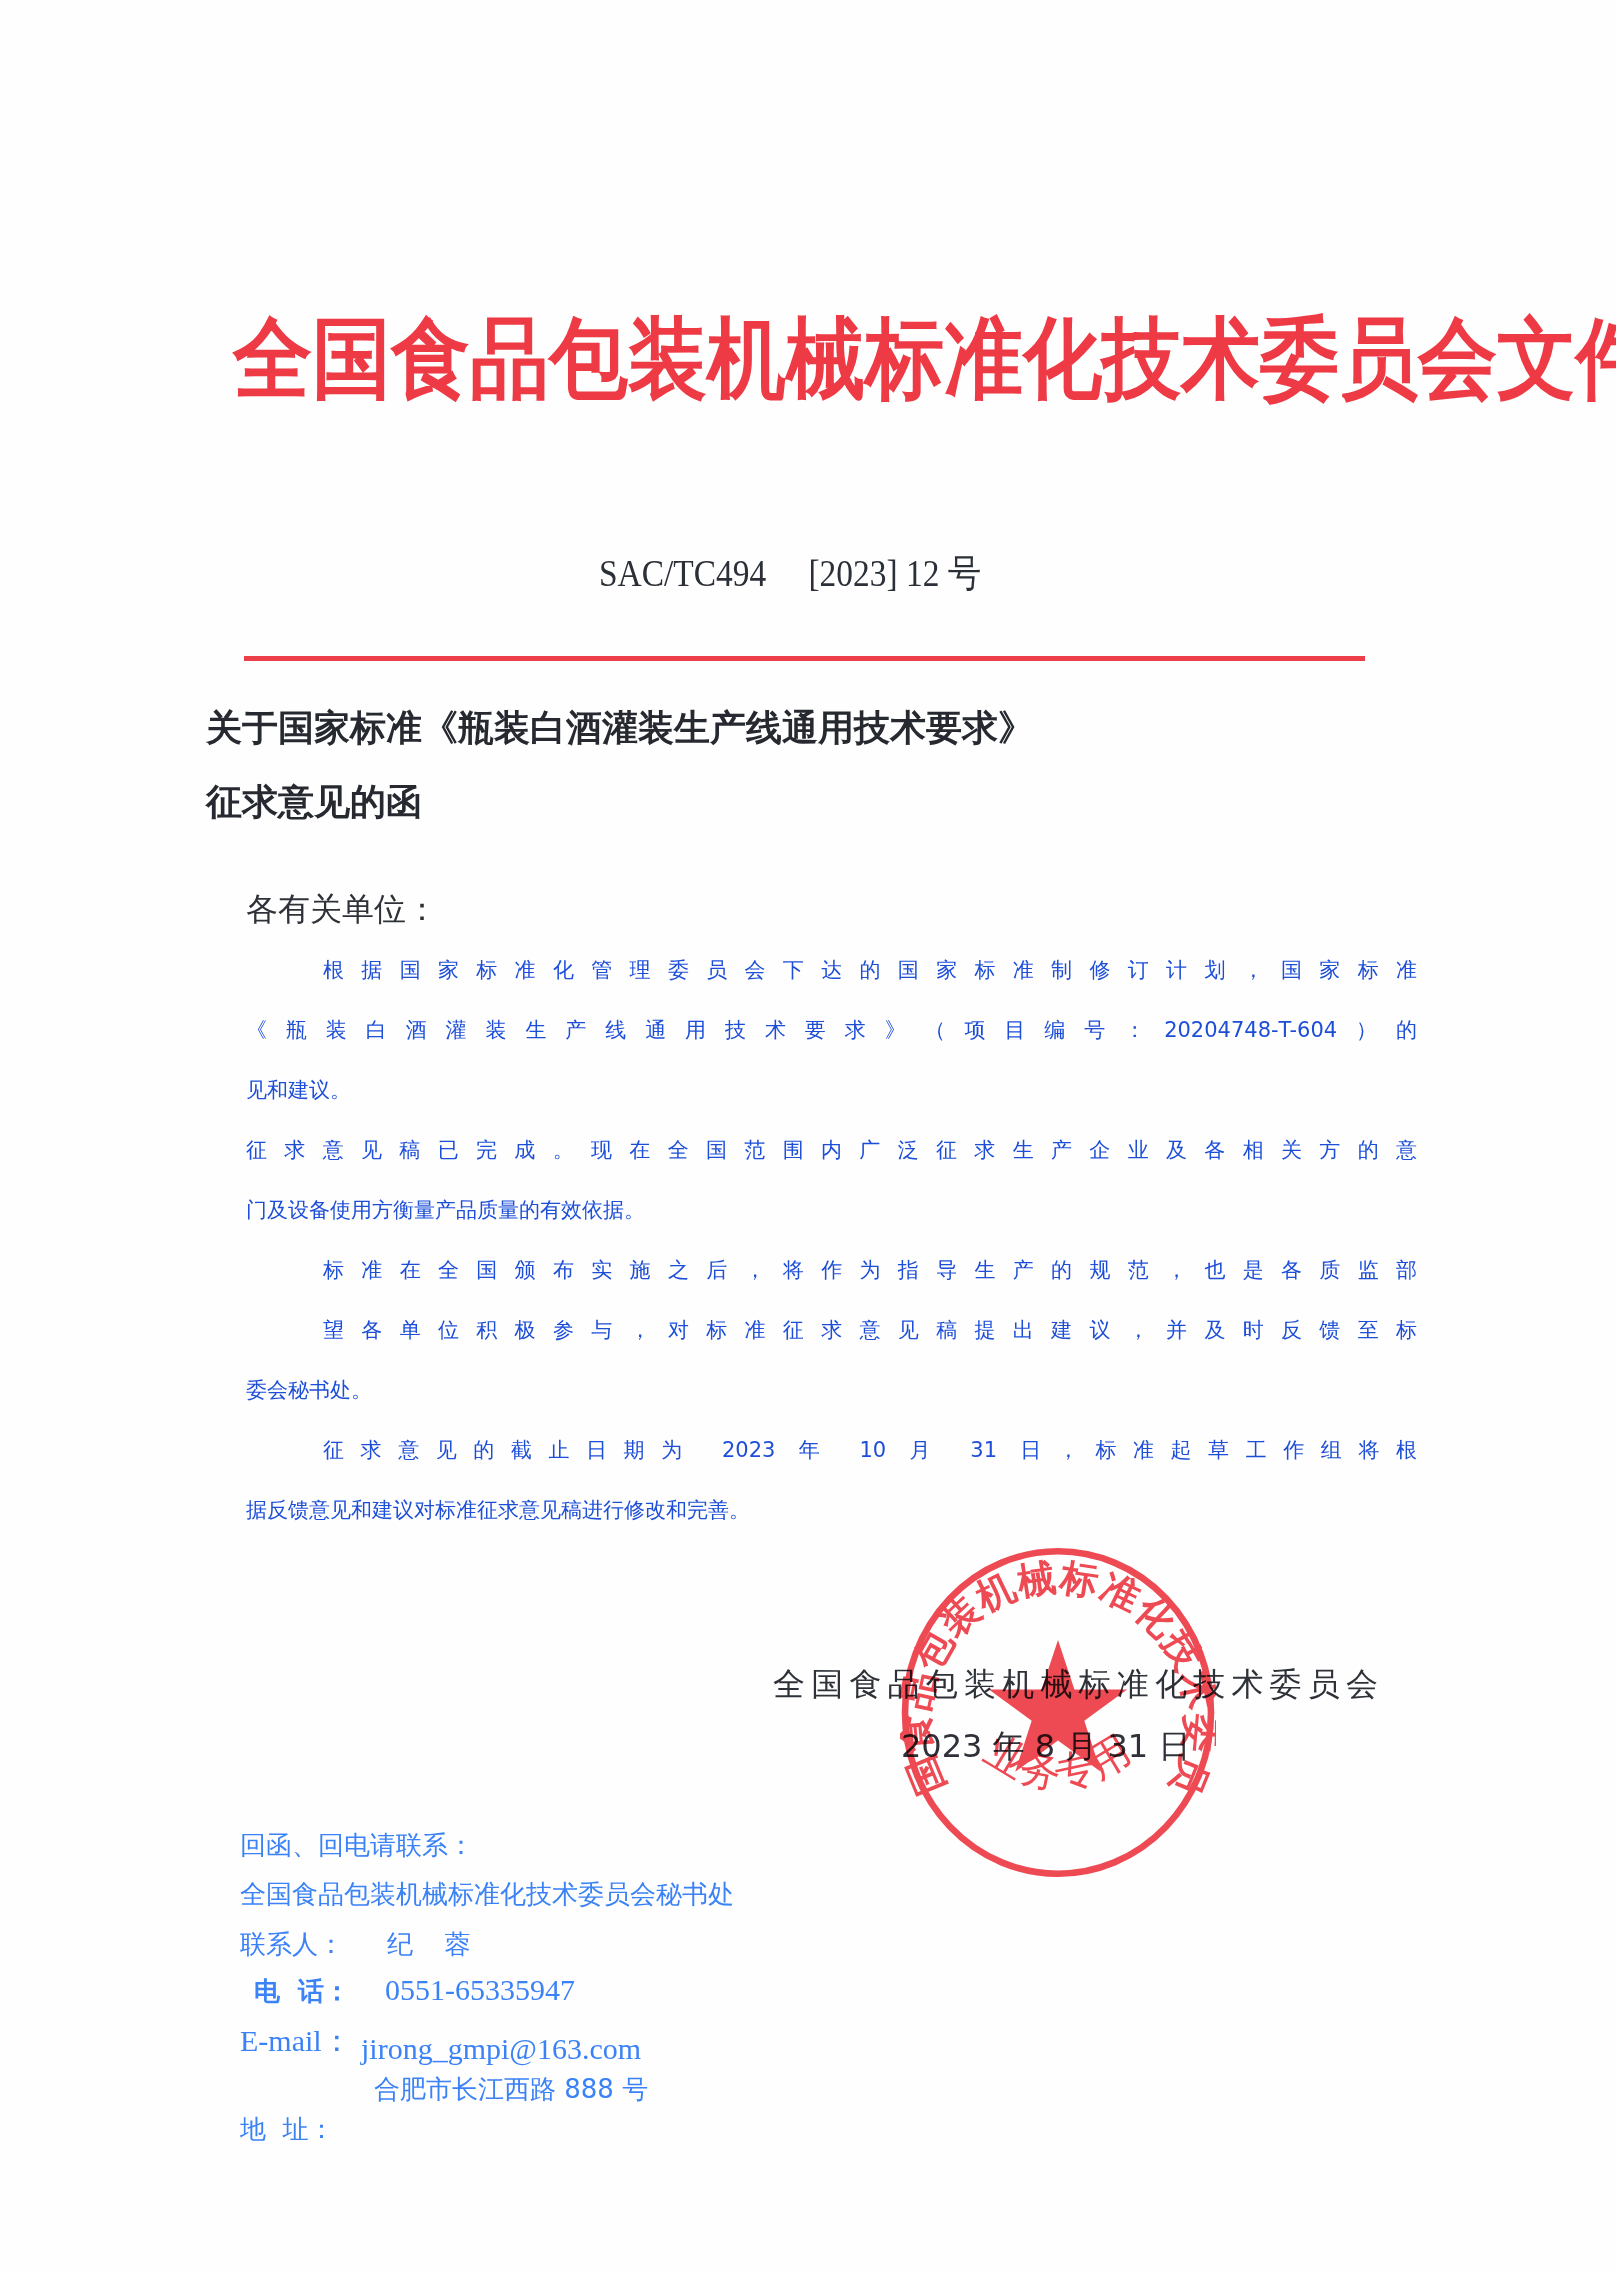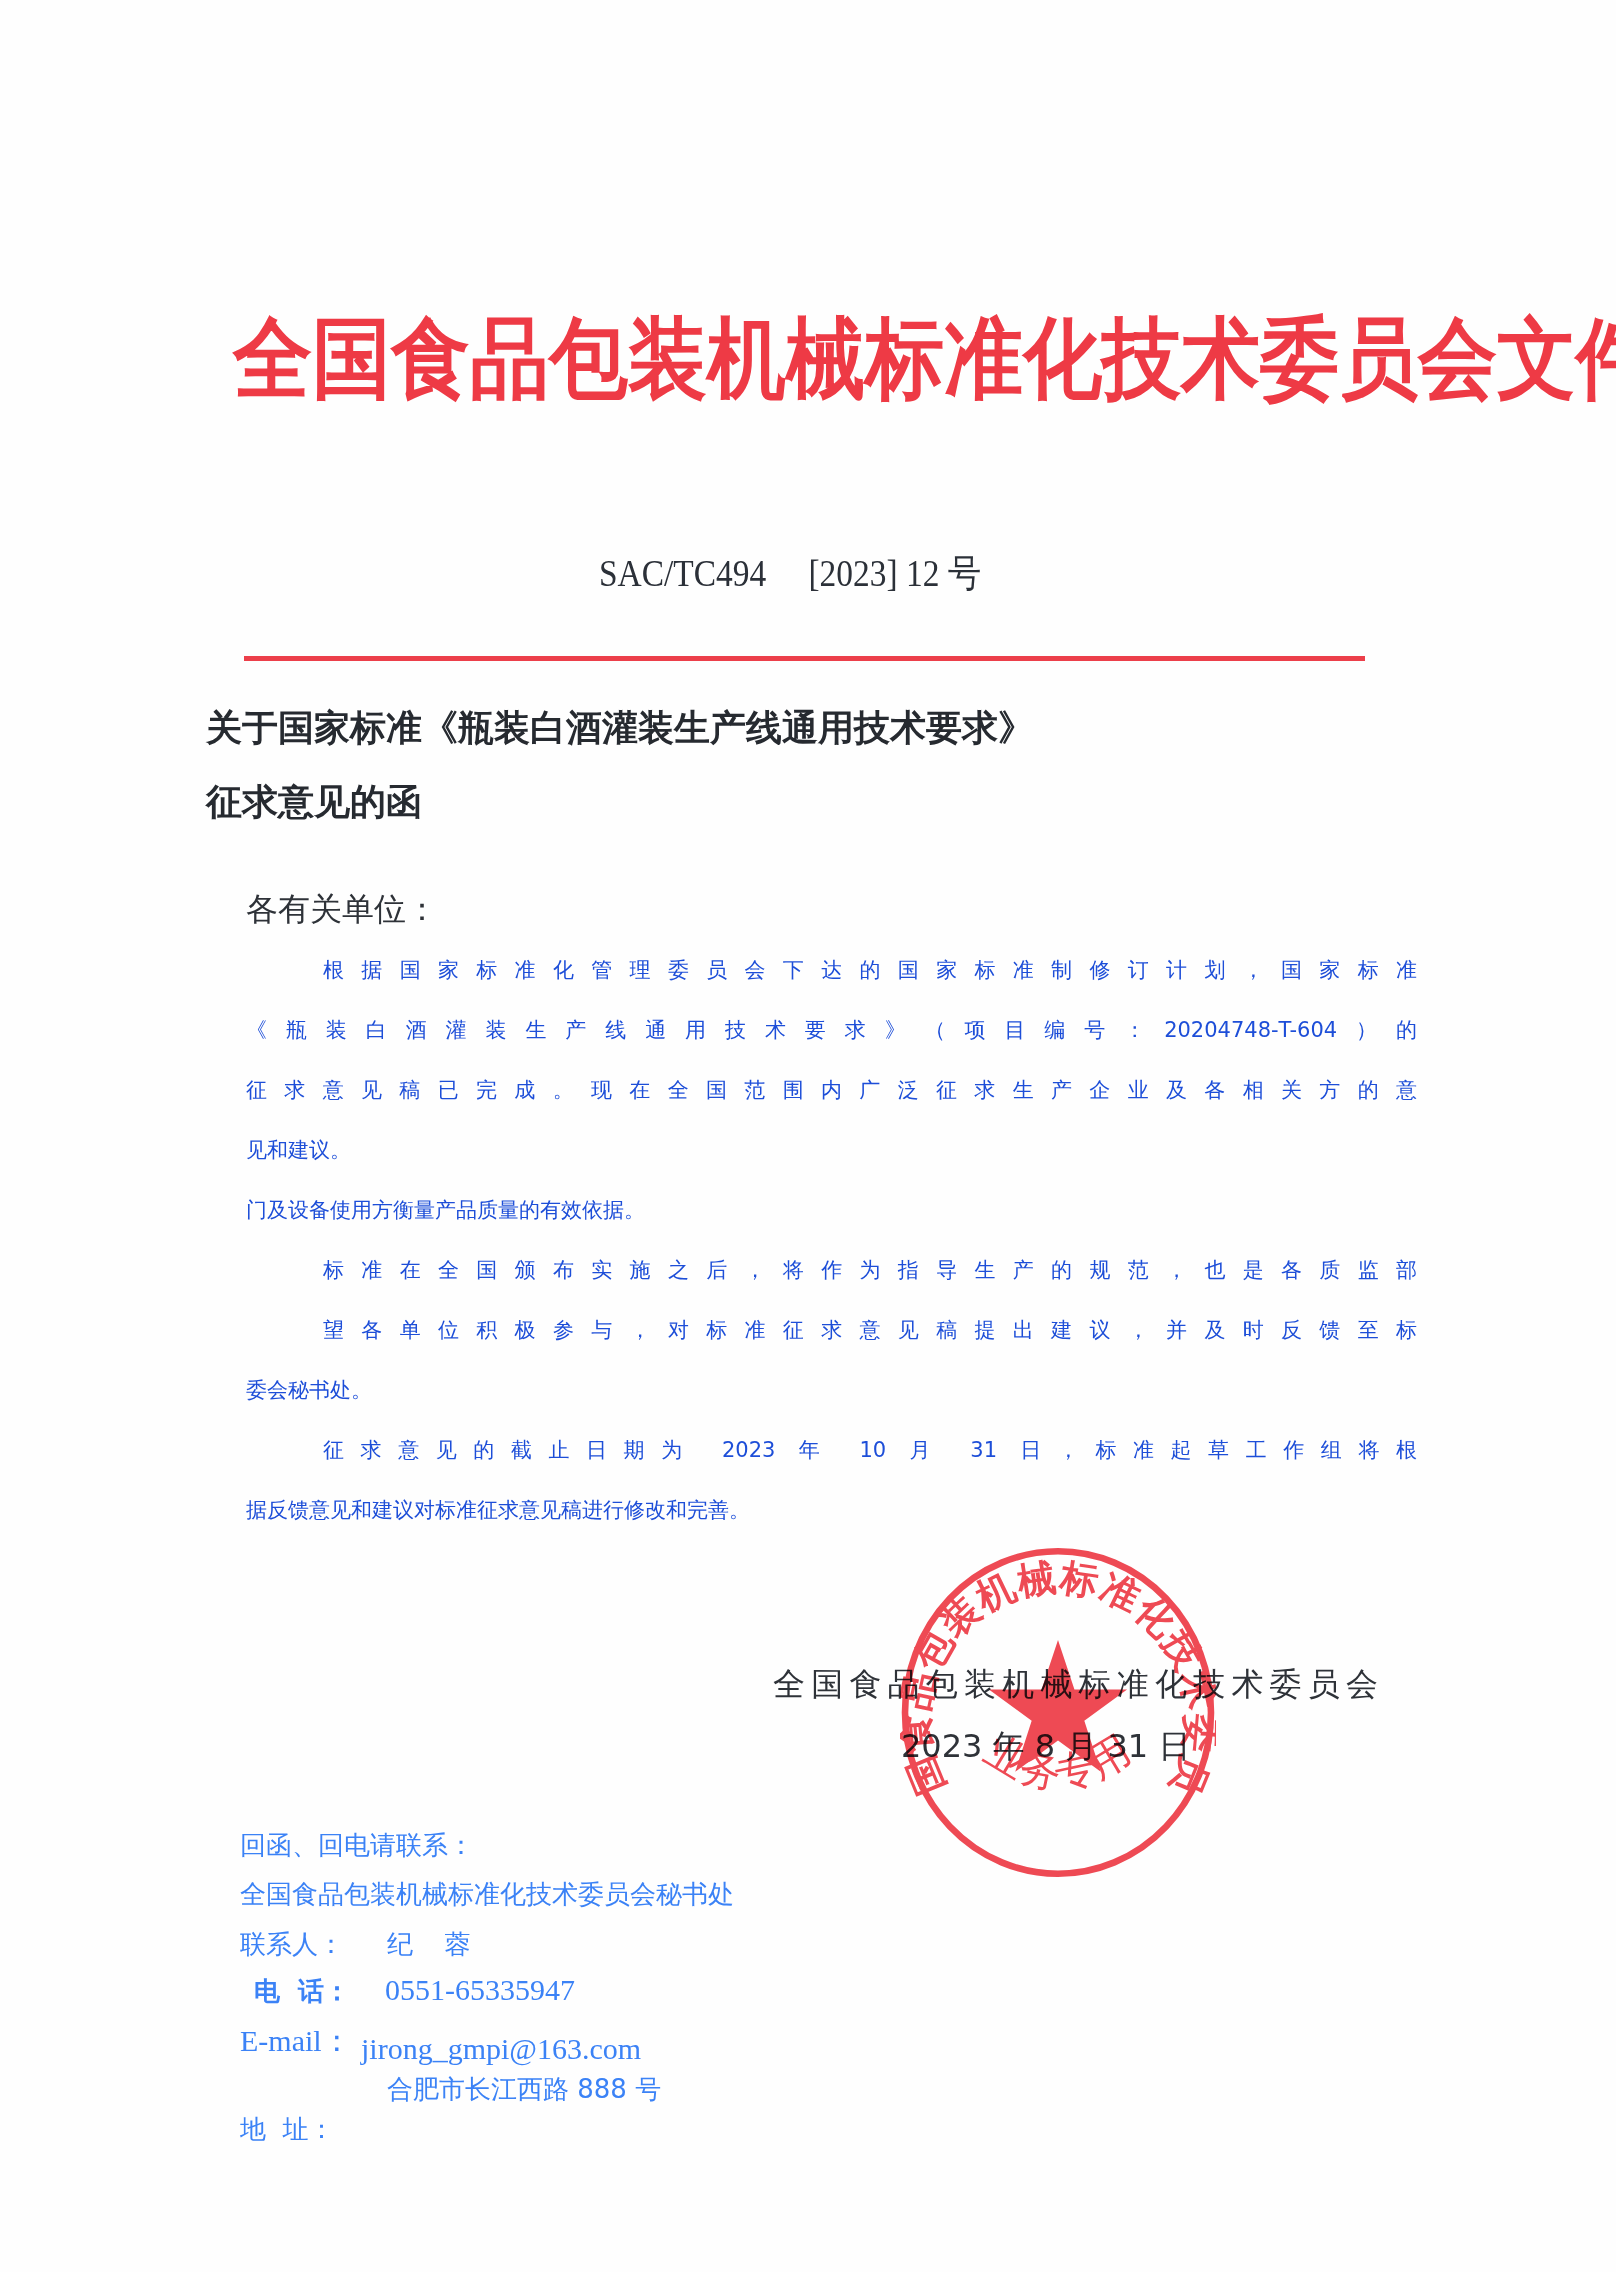--- a/index.html
+++ b/index.html
@@ -92,22 +92,22 @@
 <div class="abs red-rule"></div>
 
 <div class="abs subject l1">关于国家标准《瓶装白酒灌装生产线通用技术要求》</div>
 <div class="abs subject l2">征求意见的函</div>
 
 <div class="abs greeting">各有关单位：</div>
 
 <div class="abs body-text" style="top:940px;">
   <span class="body-line indent">根据国家标准化管理委员会下达的国家标准制修订计划，国家标准</span>
   <span class="body-line">《瓶装白酒灌装生产线通用技术要求》（项目编号：20204748-T-604）的</span>
+  <span class="body-line last">见和建议。</span>
   <span class="body-line">征求意见稿已完成。现在全国范围内广泛征求生产企业及各相关方的意</span>
-  <span class="body-line last">见和建议。</span>
   <span class="body-line last">门及设备使用方衡量产品质量的有效依据。</span>
   <span class="body-line indent">标准在全国颁布实施之后，将作为指导生产的规范，也是各质监部</span>
   <span class="body-line indent">望各单位积极参与，对标准征求意见稿提出建议，并及时反馈至标</span>
   <span class="body-line last">委会秘书处。</span>
   <span class="body-line indent">征求意见的截止日期为 2023 年 10 月 31 日，标准起草工作组将根</span>
   <span class="body-line last">据反馈意见和建议对标准征求意见稿进行修改和完善。</span>
 </div>
 
 <div class="abs sig-org">全国食品包装机械标准化技术委员会</div>
 <div class="abs sig-date">2023 年 8 月 31 日</div>
@@ -140,15 +140,15 @@
   <span class="val latin" style="left:145px; top:-1.6px;">0551-65335947</span>
 </div>
 
 <div class="abs contact" style="top:2026px; width:576px; height:33px;">
   <span class="val latin" style="left:0; top:-1.6px;">E-mail：</span>
   <span class="val latin" style="left:121px; top:-1.6px;margin-top:8px;">jirong_gmpi@163.com</span>
 </div>
 
 <div class="abs contact" style="top:2073px; width:576px; height:33px;">
   <span class="val" style="left:0; white-space:pre;margin-top:40px;">地  址：</span>
-  <span class="val" style="left:147px;">合肥市长江西路 888 号</span>
+  <span class="val" style="left:134px;">合肥市长江西路 888 号</span>
 </div>
 
 
 </body></html>

